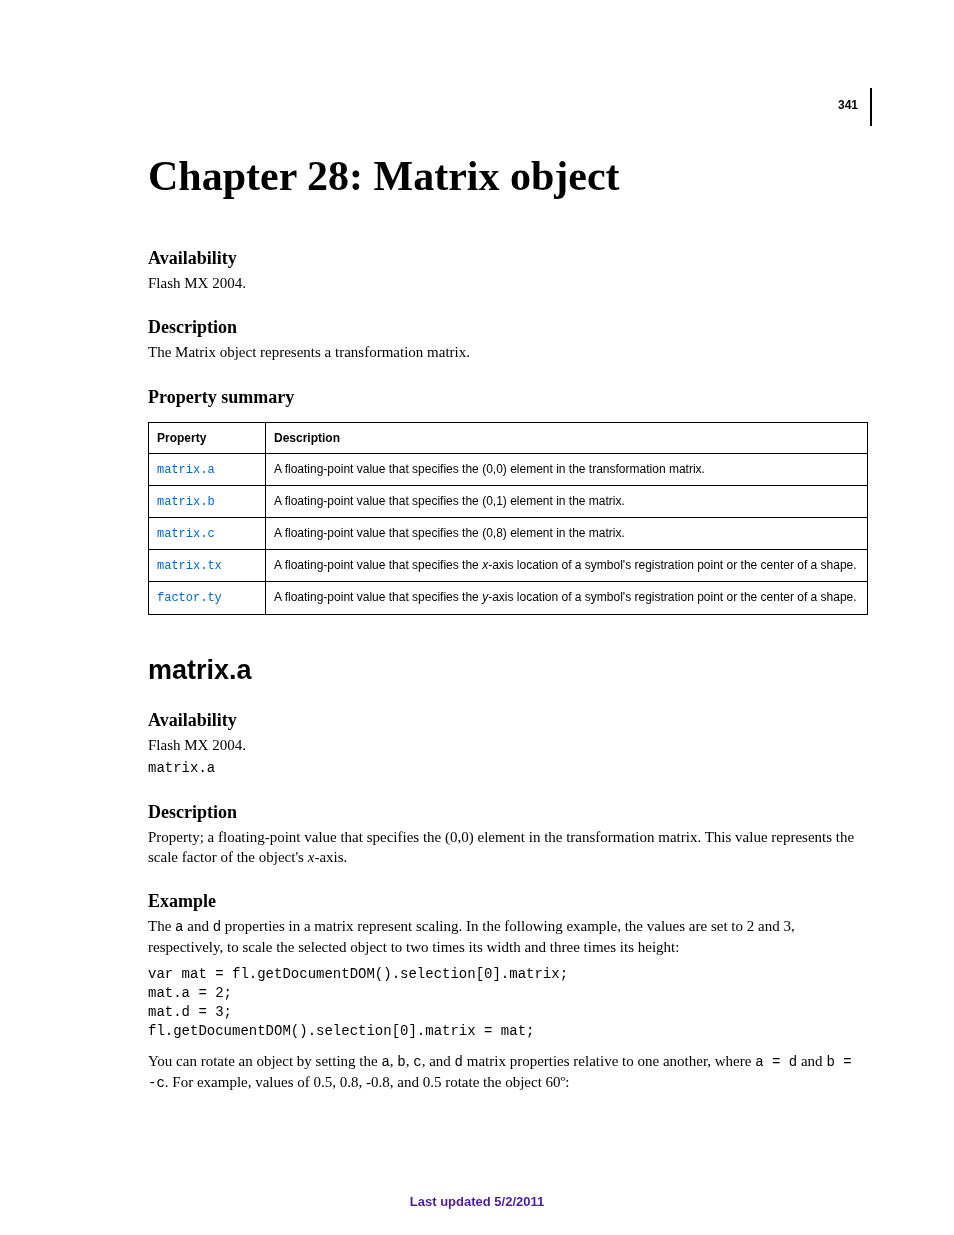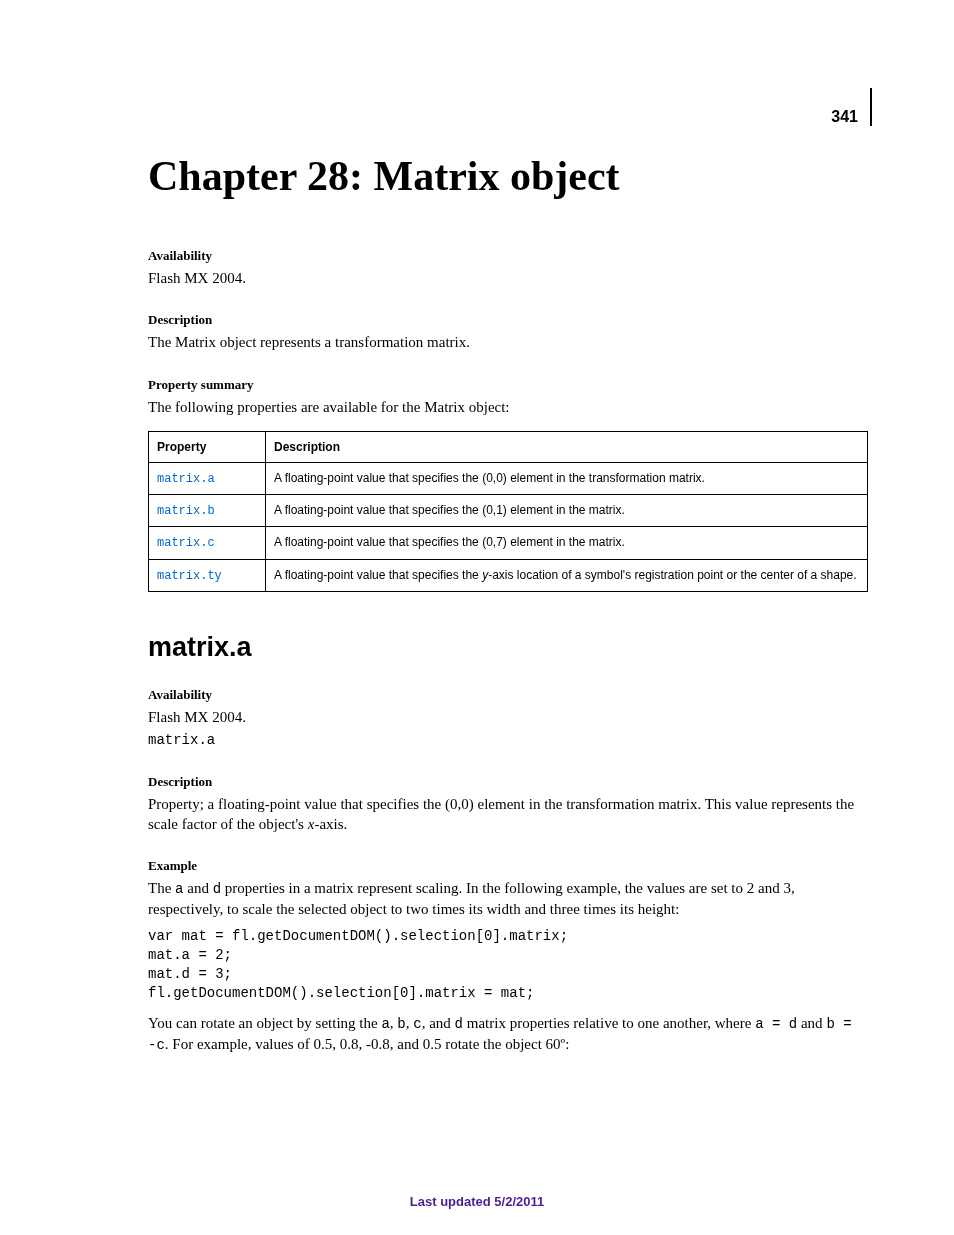--- a/index.html
+++ b/index.html
@@ -12,45 +12,45 @@
     height: 1235px;
     position: relative;
     box-sizing: border-box;
   }
   .page {
     padding: 82px 90px 0 148px;
     box-sizing: border-box;
   }
   .page-num {
     position: absolute;
-    top: 108px;
+    top: 98px;
     right: 90px;
     font-family: "Myriad Pro", "Segoe UI", Arial, sans-serif;
     font-weight: bold;
-    font-size: 16px;
+    font-size: 12px;
     padding-right: 6px;
   }
   .page-num-rule {
     position: absolute;
     top: 88px;
     right: 82px;
     width: 2px;
     height: 38px;
     background: #000;
   }
   h1.chapter {
     font-family: "Minion Pro", Georgia, serif;
     font-weight: bold;
     font-size: 42px;
     margin: 70px 0 48px 0;
   }
   .sec-h {
     font-family: "Minion Pro", Georgia, serif;
     font-weight: bold;
-    font-size: 13px;
+    font-size: 18px;
     margin: 24px 0 2px 0;
   }
   .body-text {
     font-family: "Minion Pro", Georgia, serif;
     font-size: 15px;
     line-height: 1.35;
     margin: 4px 0 4px 0;
   }
   table.prop {
     border-collapse: collapse;
@@ -119,42 +119,45 @@
 
   <h1 class="chapter">Chapter 28: Matrix object</h1>
 
   <div class="sec-h">Availability</div>
   <p class="body-text">Flash MX 2004.</p>
 
   <div class="sec-h">Description</div>
   <p class="body-text">The Matrix object represents a transformation matrix.</p>
 
   <div class="sec-h">Property summary</div>
-  <p class="body-text">The following properties are available for the Matrix object:</p>
 
   <table class="prop">
     <tbody>
         <tr>
       <th>Property</th>
       <th>Description</th>
     </tr>
     <tr>
       <td class="pcell"><span class="mono-link">matrix.a</span></td>
       <td>A floating-point value that specifies the (0,0) element in the transformation matrix.</td>
     </tr>
     <tr>
       <td class="pcell"><span class="mono-link">matrix.b</span></td>
       <td>A floating-point value that specifies the (0,1) element in the matrix.</td>
     </tr>
     <tr>
       <td class="pcell"><span class="mono-link">matrix.c</span></td>
-      <td>A floating-point value that specifies the (0,7) element in the matrix.</td>
+      <td>A floating-point value that specifies the (0,8) element in the matrix.</td>
     </tr>
     <tr>
-      <td class="pcell"><span class="mono-link">matrix.ty</span></td>
+      <td class="pcell"><span class="mono-link">matrix.tx</span></td>
+      <td><span>A floating-point value that specifies the </span><span class="italic">x</span><span>-axis location of a symbol's registration point or the center of a shape.</span></td>
+    </tr>
+    <tr>
+      <td class="pcell"><span class="mono-link">factor.ty</span></td>
       <td><span>A floating-point value that specifies the </span><span class="italic">y</span><span>-axis location of a symbol's registration point or the center of a shape.</span></td>
     </tr>
   </tbody>
     </table>
 
   <h2 class="member">matrix.a</h2>
 
   <div class="sec-h">Availability</div>
   <p class="body-text">Flash MX 2004.</p>
 

